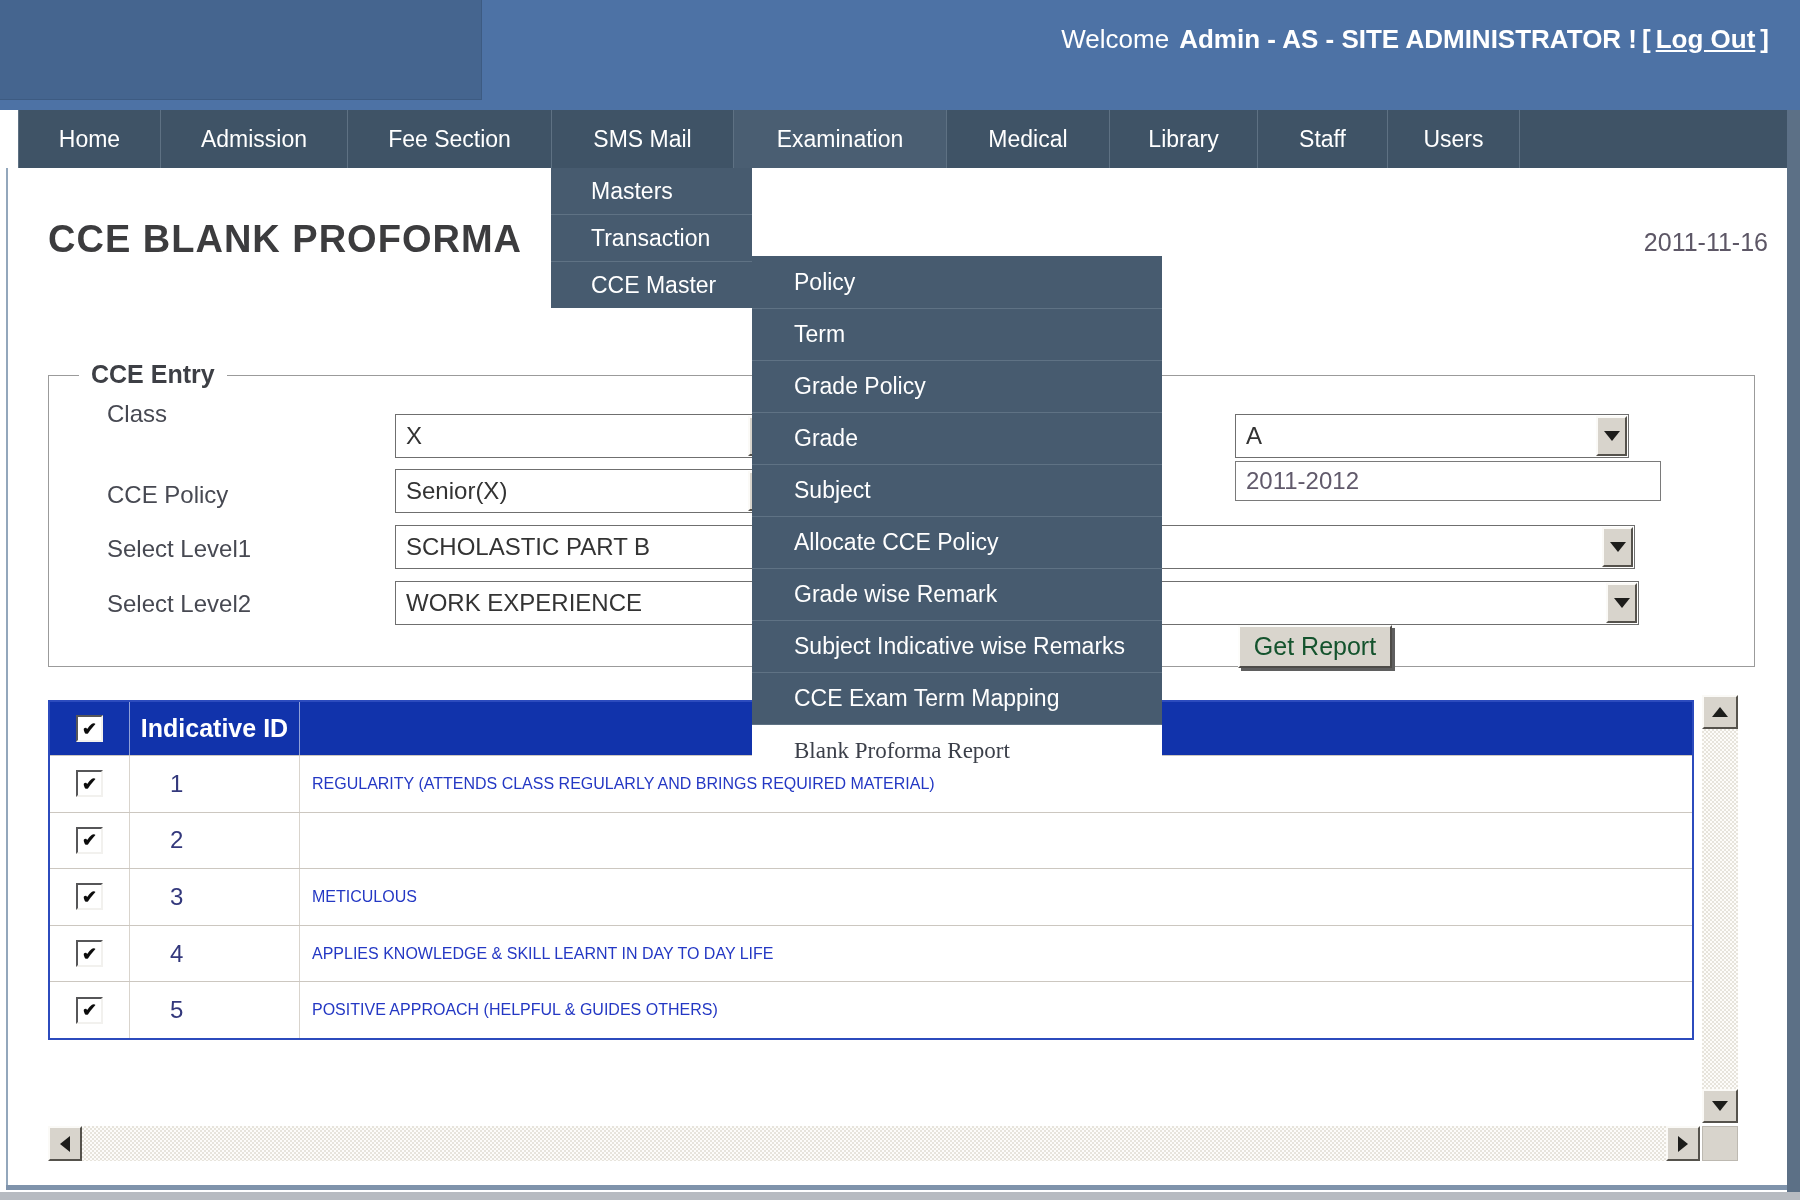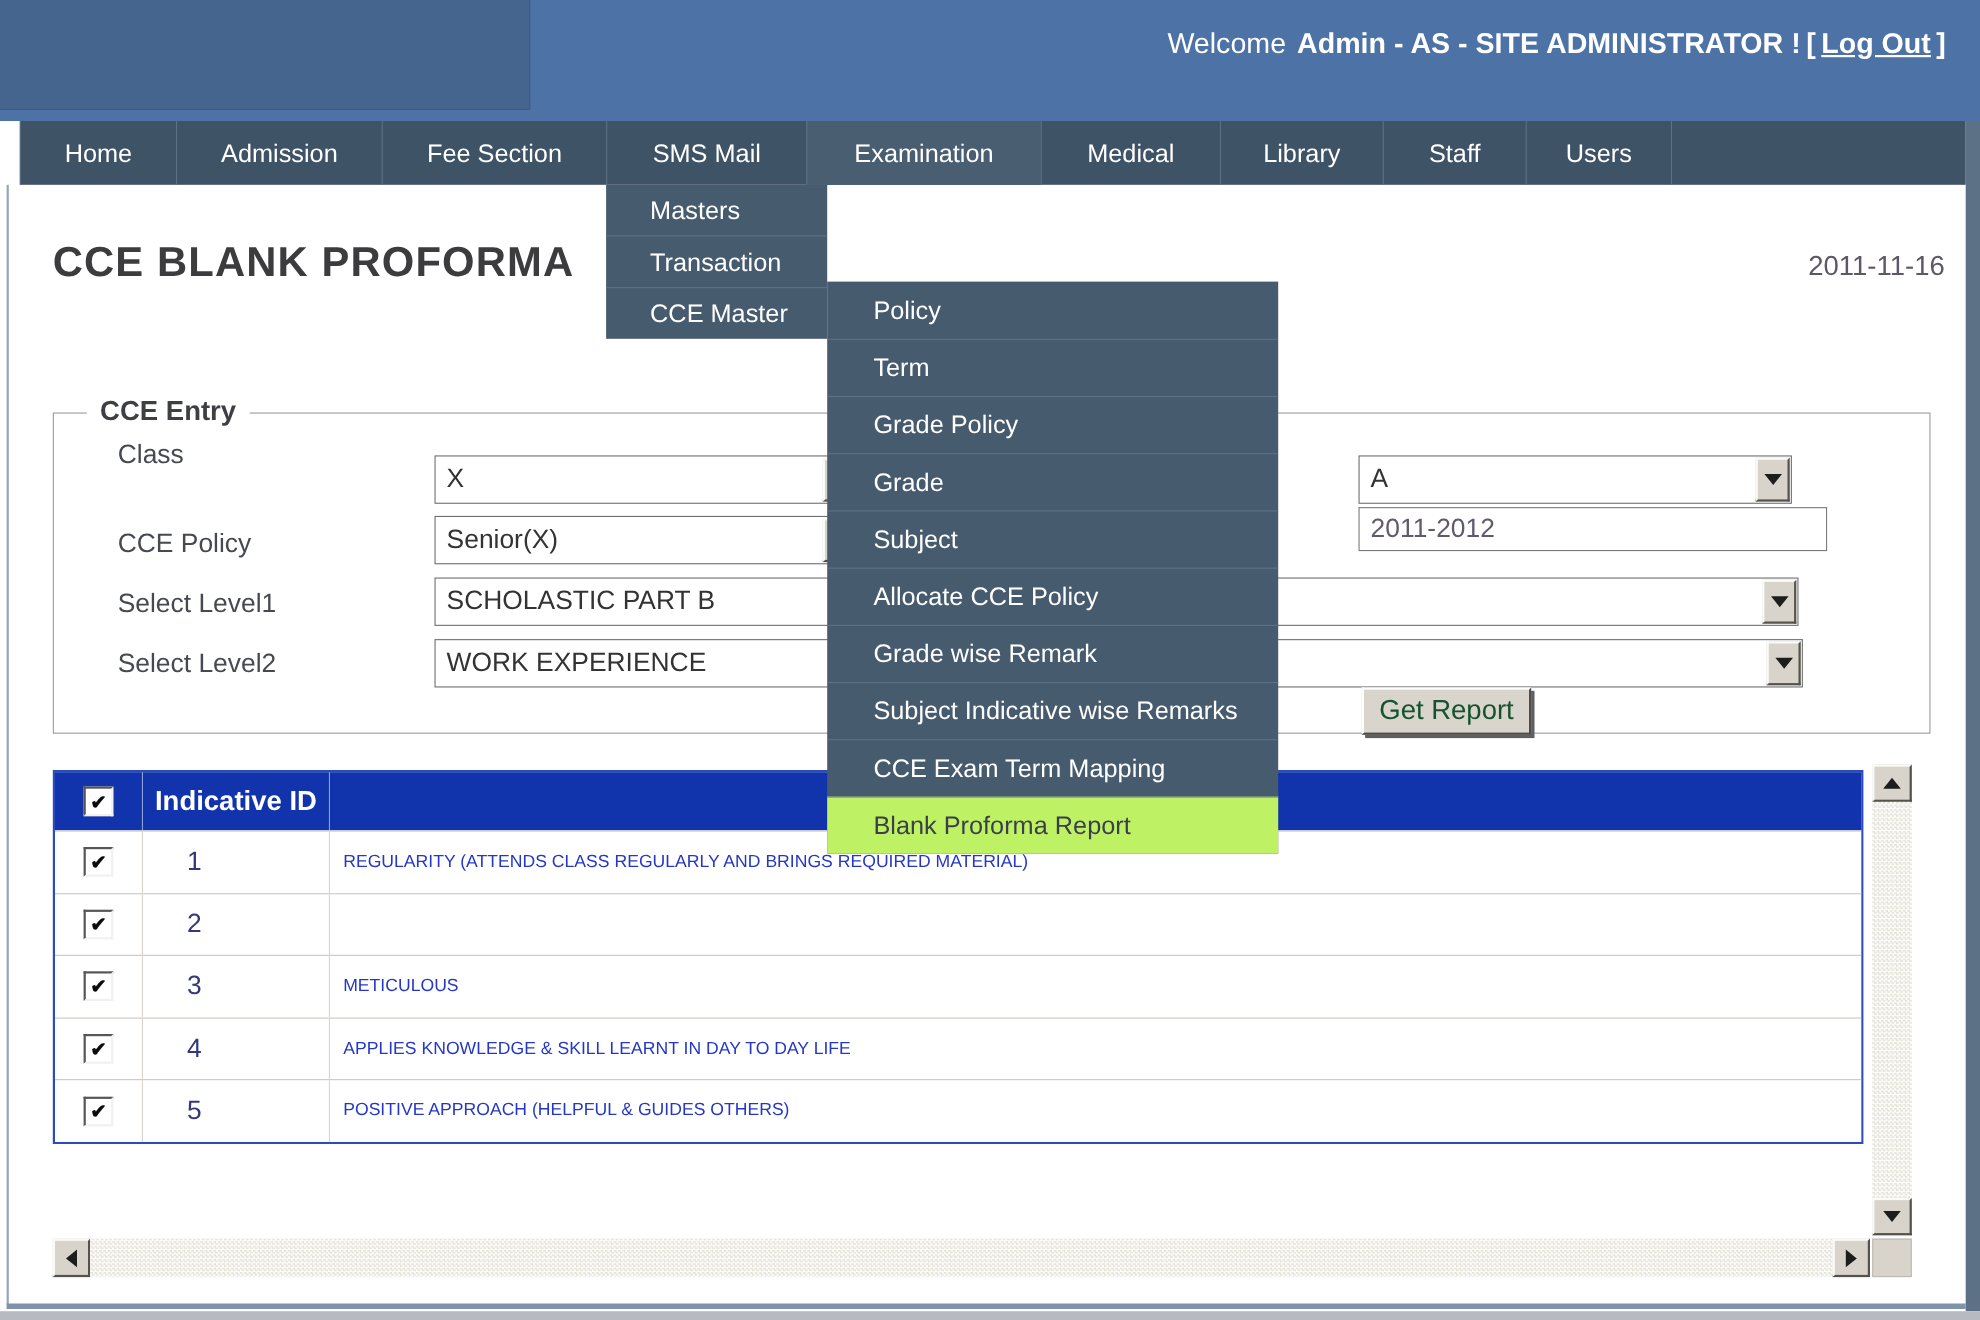--- a/index.html
+++ b/index.html
@@ -21,21 +21,21 @@
   .nav-cell.open{background:#4a5e72;}
 
   
   .menu{position:absolute;z-index:60;list-style:none;margin:0;padding:0;background:#475b6f;}
   .menu li{color:#fff;font-size:23px;display:flex;align-items:center;cursor:pointer;}
   .menu li + li{border-top:1px solid #5f7284;}
   .menu-exam{left:551px;top:168px;width:201px;}
   .menu-exam li{height:46px;padding-left:40px;}
   .menu-sub{left:752px;top:256px;width:410px;}
   .menu-sub li{height:52px;padding-left:42px;box-sizing:border-box;}
-  .menu-sub li.hl{background:#bef264;color:#3b3f49;}
+  .menu-sub li.hl{background:#ffffff;color:#3b3f49;font-family:Liberation Serif, serif;}
 
   
   .border-left{position:absolute;left:6px;top:168px;width:2px;height:1018px;background:#93a7bc;}
   .border-bottom{position:absolute;left:6px;top:1185px;width:1781px;height:5px;background:#7f93ab;}
   .strip-right{position:absolute;left:1787px;top:110px;width:13px;height:1082px;background:#5c7086;}
   .strip-bottom{position:absolute;left:0;top:1192px;width:1800px;height:8px;background:#b7bbc1;}
 
   .page-title{position:absolute;left:48px;top:218px;font-size:38px;font-weight:bold;color:#3c3c3e;letter-spacing:1px;}
   .page-date{position:absolute;right:32px;top:228px;font-size:25px;color:#5d5766;}
 

